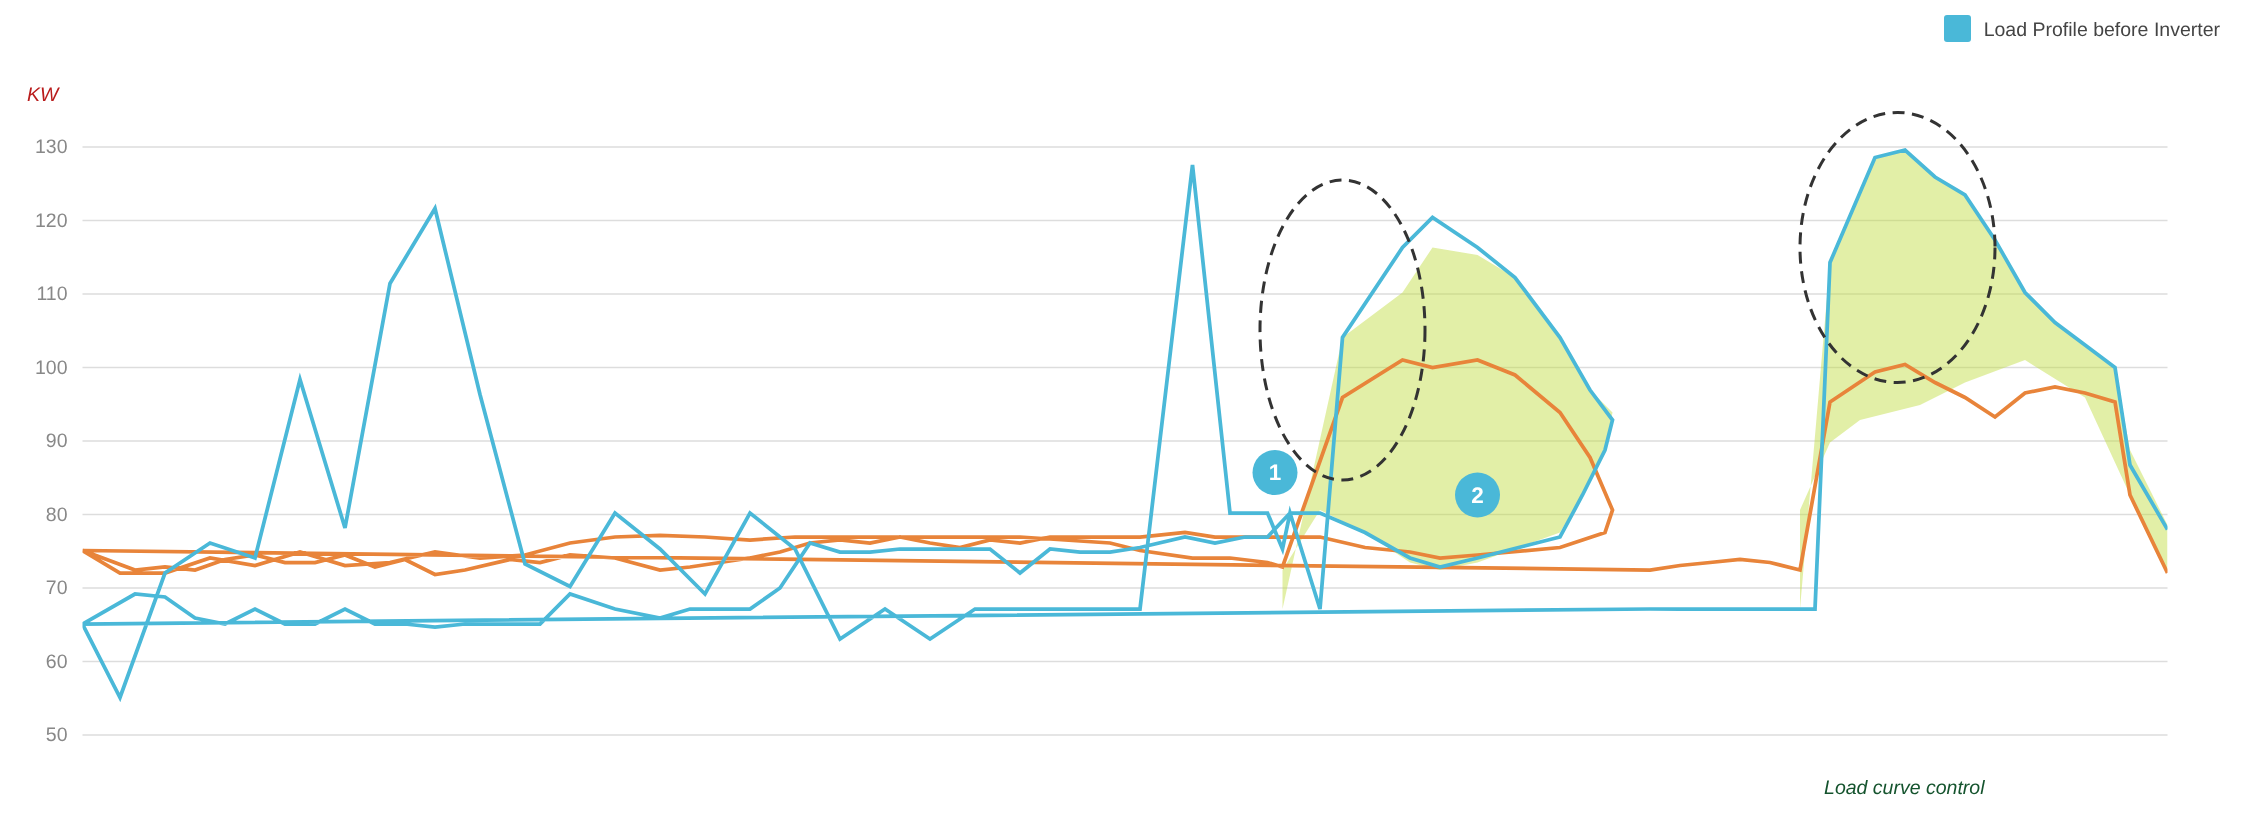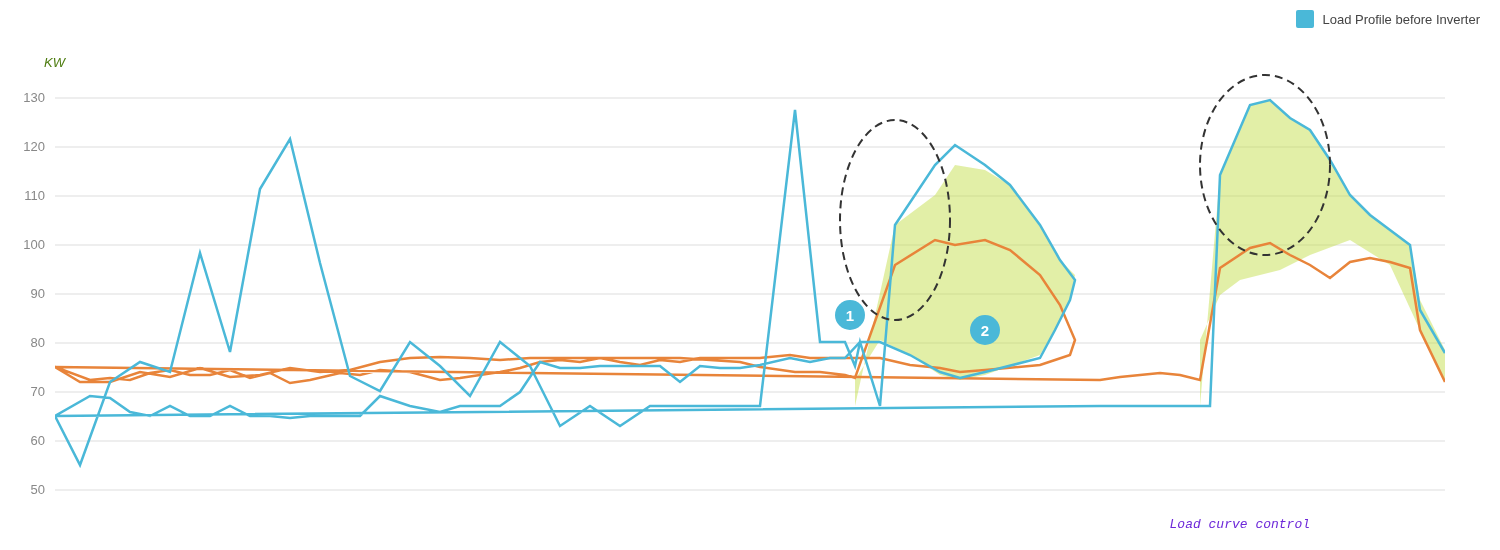--- a/index.html
+++ b/index.html
@@ -35,32 +35,30 @@
     .legend-box {
       width: 18px;
       height: 18px;
       border-radius: 2px;
     }
     .y-axis-label {
       position: absolute;
       top: 55px;
       left: 18px;
       font-size: 13px;
-      color: #4d7c0f;
+      color: #b91c1c;
       font-style: italic;
-      margin-left: 26px;
     }
     .x-axis-label {
       position: absolute;
       bottom: 18px;
-      right: 190px;
+      right: 177px;
       font-size: 13px;
-      color: #6d28d9;
+      color: #14532d;
       font-style: italic;
-      font-family: Liberation Mono, monospace;
     }
     .badge {
       position: absolute;
       width: 30px;
       height: 30px;
       border-radius: 50%;
       background: #4ab8d8;
       color: #fff;
       font-size: 15px;
       font-weight: bold;

